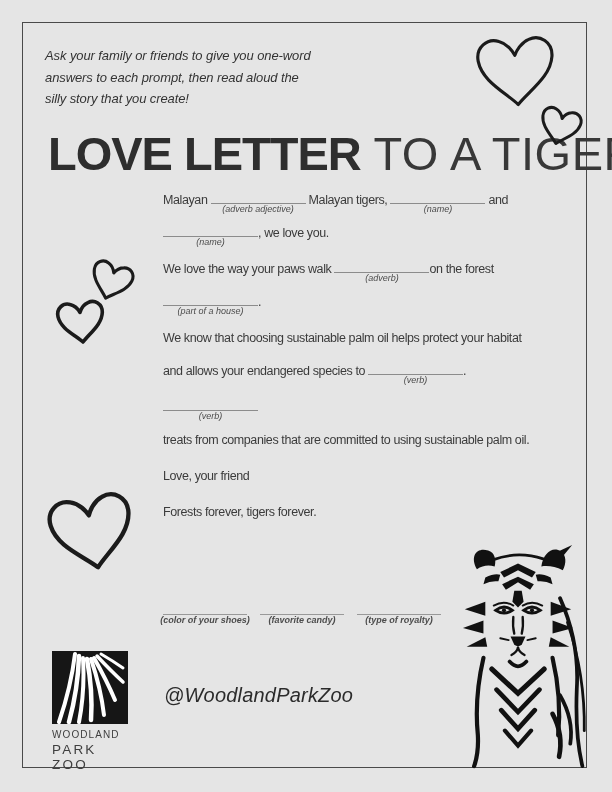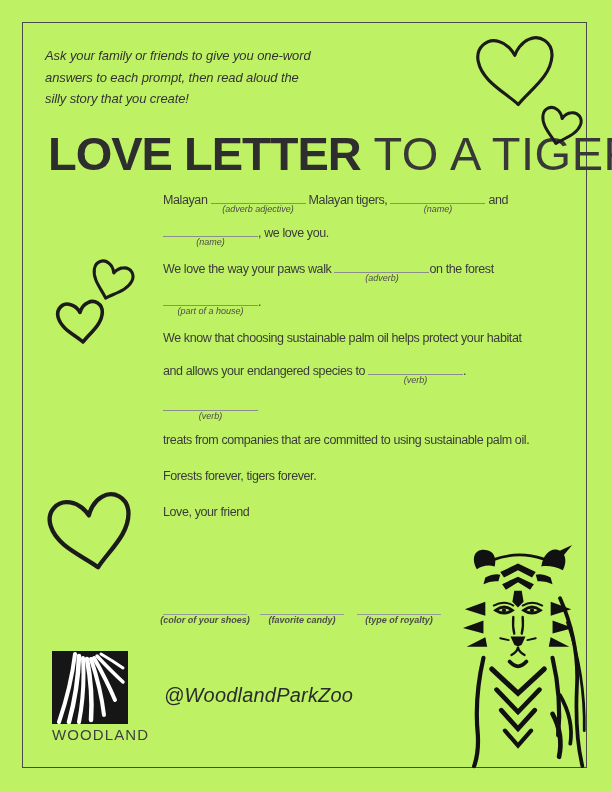--- a/index.html
+++ b/index.html
@@ -1,17 +1,17 @@
 <!DOCTYPE html>
 <html><head>
 <meta charset="utf-8">
 <style>
   html,body{margin:0;padding:0;background:#ffffff;}
   .sheet{
-    position:relative;width:612px;height:792px;background:#bef264;overflow:hidden;
+    position:relative;width:612px;height:792px;background:#e5e5e5;overflow:hidden;
     font-family:"Liberation Sans",sans-serif;color:#3b3b3b;
   }
   .frame{
     position:absolute;left:22px;top:22px;width:565px;height:746px;
     border:1.5px solid #4a4a4a;box-sizing:border-box;pointer-events:none;
   }
   .intro{
     position:absolute;left:45px;top:45px;width:300px;
     font-style:italic;font-size:13px;line-height:21.5px;color:#333;
     letter-spacing:-0.1px;
@@ -40,21 +40,21 @@
   }
   .sig-row{position:absolute;left:163px;top:601px;white-space:nowrap;font-weight:bold;}
   .sig-blank{
     display:inline-block;width:84px;height:12px;position:relative;
     border-bottom:1.4px solid #999;margin-right:13px;
   }
   .sig-blank .blank-label{top:14px;}
   .logo{position:absolute;left:52px;top:651px;width:86px;}
   .logo-mark{display:block;}
   .logo-line1{
-    margin-top:3px;font-size:15px;color:#3f3f3f;letter-spacing:1.1px;line-height:15px;
+    margin-top:3px;font-size:10px;color:#3f3f3f;letter-spacing:1.1px;line-height:15px;
   }
   .logo-line2{
     font-size:13.5px;color:#3f3f3f;letter-spacing:2.2px;line-height:15px;
   }
   .handle{
     position:absolute;left:164px;top:684px;
     font-size:20px;font-weight:400;font-style:italic;color:#2b2b2b;letter-spacing:0.2px;
   }
   .tiger{position:absolute;left:448px;top:543px;}
 </style>
@@ -83,41 +83,42 @@
   </svg>
   <svg class="heart" style="left:42px;top:486px;transform:rotate(-10deg);" width="100" height="94" viewBox="0 0 100 100">
     <path d="M50,87 C36,72 11,58 8,35 C6,19 20,9 33,14 C42,17 48,26 50,31 C52,26 58,17 67,14 C80,9 94,19 92,35 C89,58 64,72 50,87 Z" fill="none" stroke="#1b1b1b" stroke-width="4.6" stroke-linejoin="round"></path>
   </svg>
 
   <div class="letter" id="letter-body">
       <p class="para"><span>Malayan  </span><span class="blank"><span class="blank-label">(adverb adjective)</span></span><span> Malayan tigers, </span><span class="blank"><span class="blank-label">(name)</span></span><span> and</span><br><span class="blank"><span class="blank-label">(name)</span></span><span>, we love you.</span></p>
       <p class="para"><span>We love the way your paws walk </span><span class="blank"><span class="blank-label">(adverb)</span></span><span>on the forest</span><br><span class="blank"><span class="blank-label">(part of a house)</span></span><span>.</span></p>
       <p class="para"><span>We know that choosing sustainable palm oil helps protect your habitat</span><br><span>and allows your endangered species to </span><span class="blank"><span class="blank-label">(verb)</span></span><span>.</span></p>
       <p class="para"><span class="blank"><span class="blank-label">(verb)</span></span><br><span>treats from companies that are committed to using sustainable palm oil.</span></p>
+      <p class="para"><span>Love, your friend</span></p>
       <p class="para"><span>Forests forever, tigers forever.</span></p>
-      <p class="para"><span>Love, your friend</span></p>
     </div>
 
   <div class="sig-row" id="sig-row"><span class="sig-blank"><span class="blank-label">(color of your shoes)</span></span><span class="sig-blank"><span class="blank-label">(favorite candy)</span></span><span class="sig-blank"><span class="blank-label">(type of royalty)</span></span></div>
 
   <div class="logo">
     <svg class="logo-mark" width="76" height="73" viewBox="0 0 76 73">
       <rect x="0" y="0" width="76" height="73" fill="#161616"></rect>
       <g fill="none" stroke="#ffffff" stroke-linecap="round">
         <path d="M23,3 Q19,36 7,71" stroke-width="4"></path>
         <path d="M27,5 Q26,38 17,71" stroke-width="4.5"></path>
         <path d="M31,7 Q33,40 27,71" stroke-width="4"></path>
         <path d="M35,8 Q41,40 39,69" stroke-width="4.5"></path>
         <path d="M39,8 Q49,38 52,64" stroke-width="4"></path>
         <path d="M42,7 Q55,30 63,49" stroke-width="4"></path>
         <path d="M45,5 Q59,20 71,31" stroke-width="3.5"></path>
         <path d="M49,3 Q61,10 71,17" stroke-width="3"></path>
       </g>
     </svg>
     <div class="logo-line1">WOODLAND</div>
+    <div class="logo-line2">PARK ZOO</div>
   </div>
 
   <div class="handle">@WoodlandParkZoo</div>
 
   <svg class="tiger" width="140" height="226" viewBox="0 0 150 240">
     <g fill="#111111" stroke="none">
       <path d="M31,27 C23,13 31,3 43,7 C50,9 52,17 50,24 C43,22 37,23 31,27 Z"></path>
       <path d="M100,24 C102,10 112,2 121,8 C127,12 127,21 123,28 C115,24 107,23 100,24 Z"></path>
       <path d="M118,8 L133,1 L124,12 Z"></path>
       <path d="M56,30 L75,21 L94,30 L90,36 L75,28 L60,36 Z"></path>

